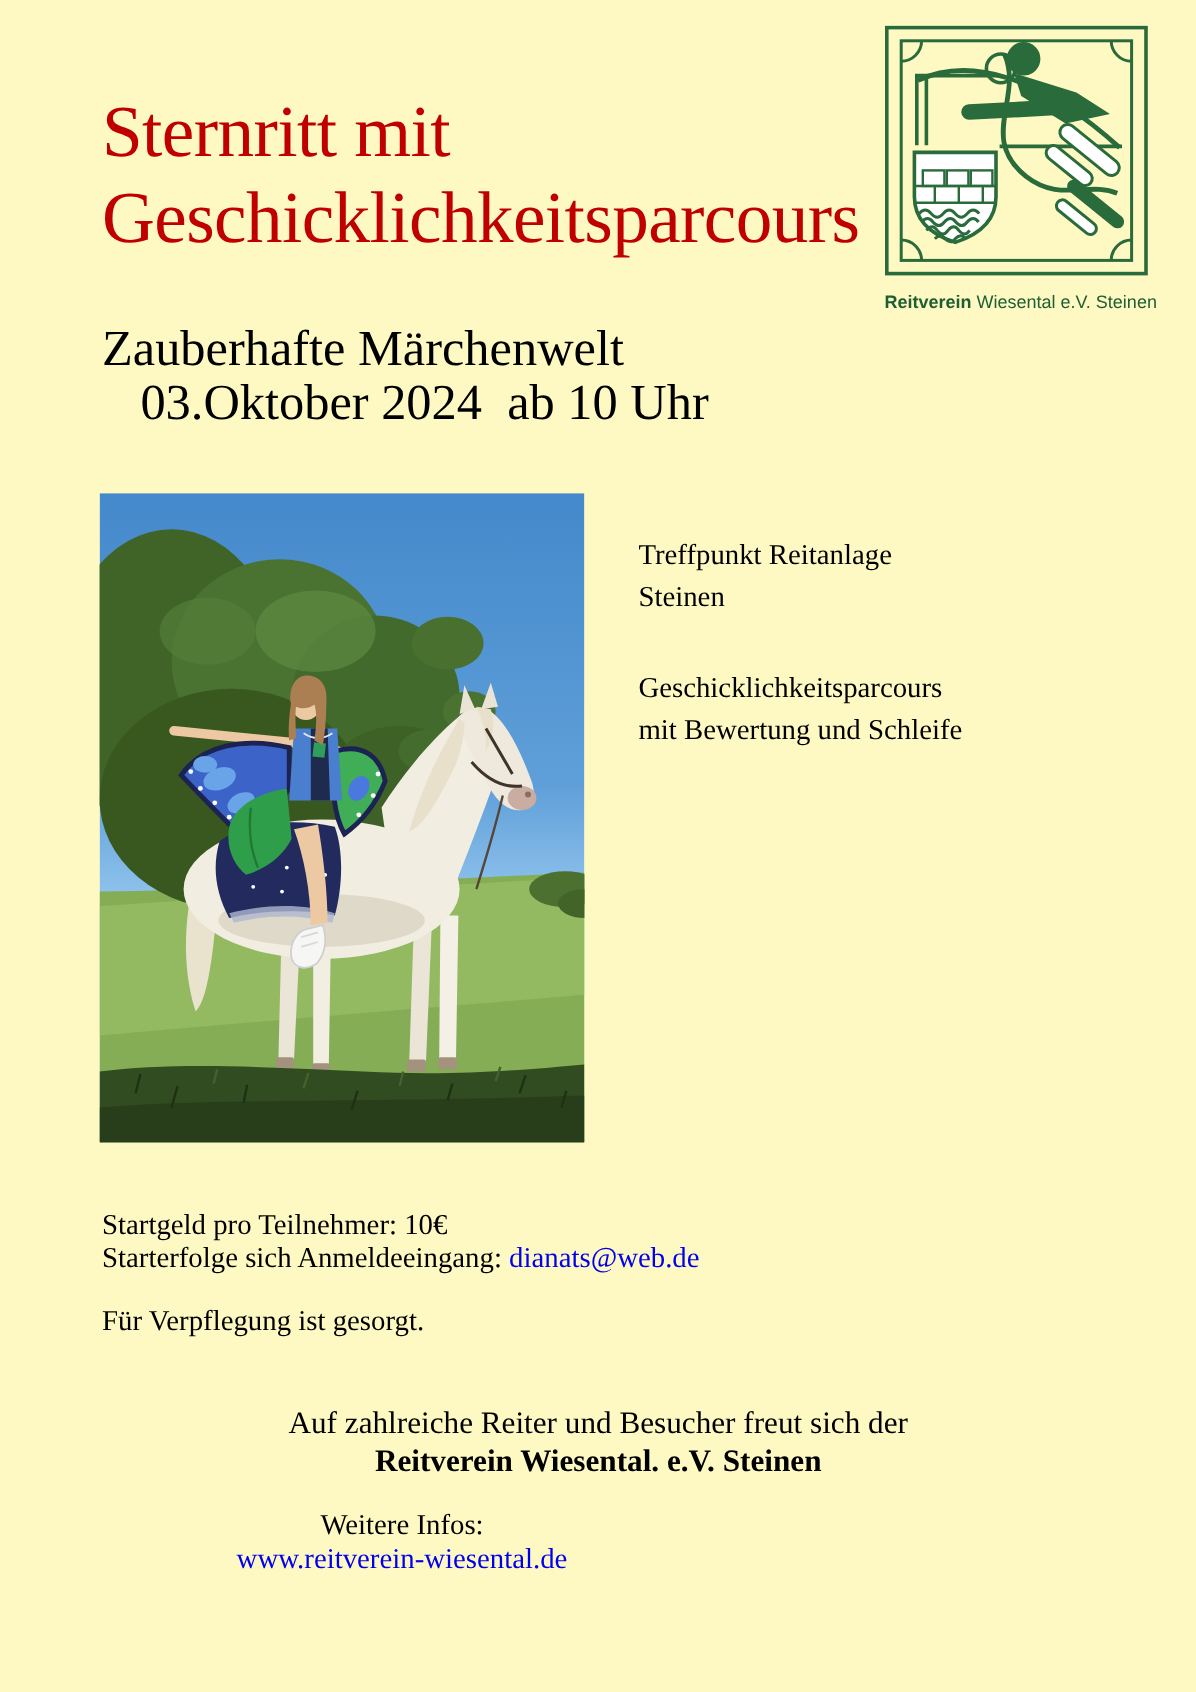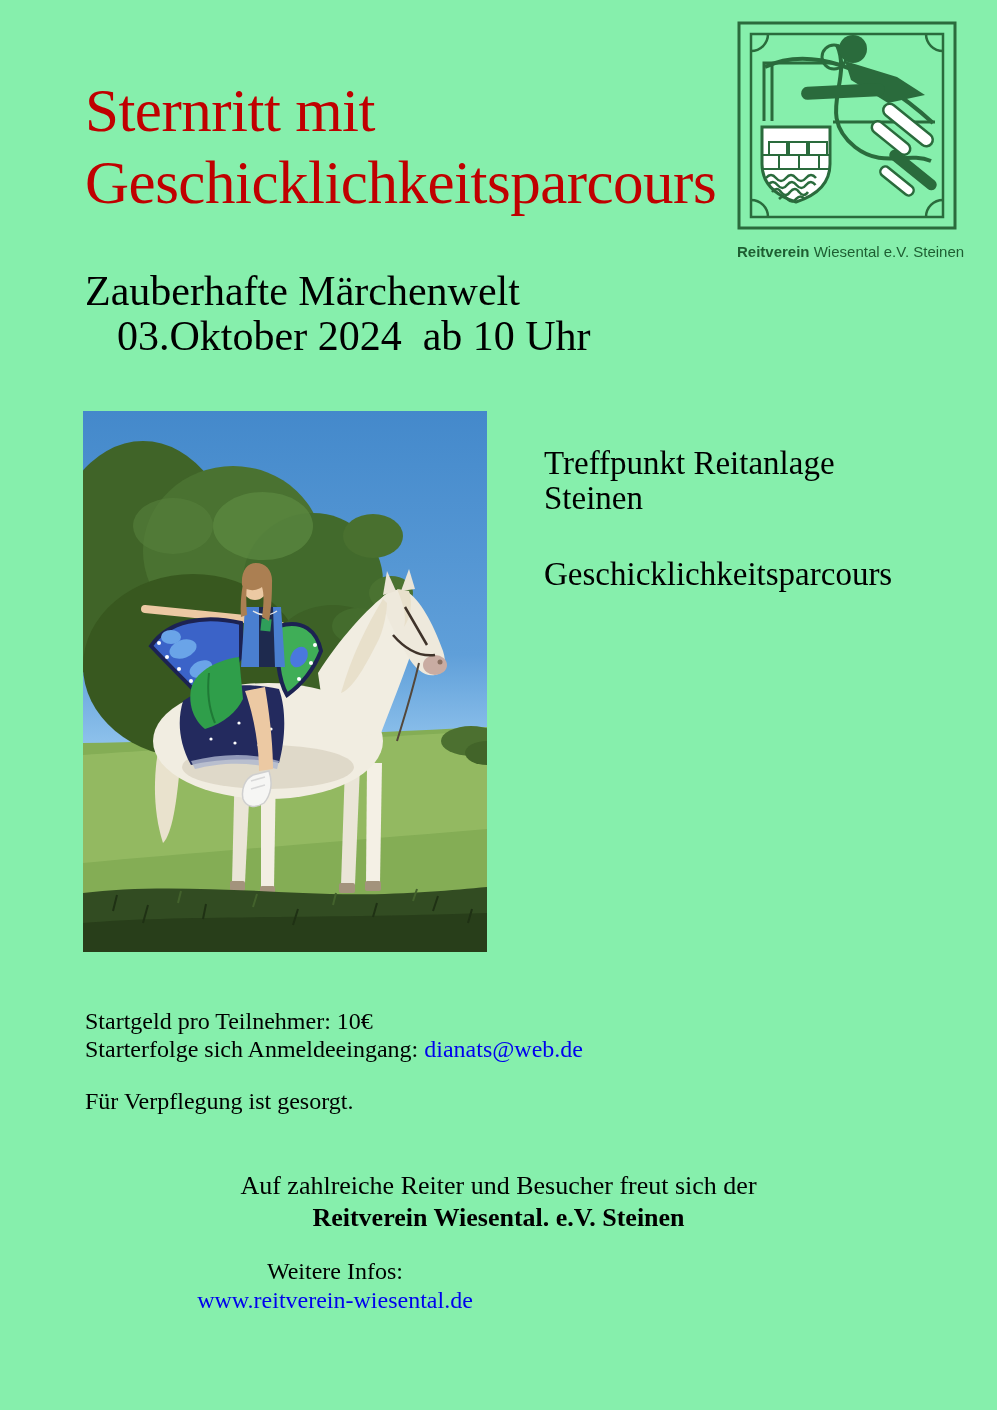--- a/index.html
+++ b/index.html
@@ -4,41 +4,41 @@
 <style>
   :root{
     --title-red:#c00000;
     --logo-green:#2a6b3c;
     --link-blue:#0000ee;
     --text-black:#000000;
   }
   *{margin:0;padding:0;box-sizing:border-box;}
   body{background:#fff;}
   .page{
-    position:relative;width:997px;height:1410px;background:#86efac;
+    position:relative;width:997px;height:1410px;background:#fef9c3;
     font-family:"Liberation Serif", serif;color:var(--text-black);
     overflow:hidden;
   }
   .abs{position:absolute;}
   .title{
     left:85px;top:75px;width:700px;
     font-size:61px;line-height:72px;font-weight:400;
     color:var(--title-red);letter-spacing:-0.5px;
   }
   .logo-wrap{left:737px;top:21px;width:179px;text-align:left;}
   .logo-caption{
     margin-top:8px;font-family:"Liberation Sans", sans-serif;
     font-size:15px;color:#1e5e32;white-space:nowrap;
   }
   .logo-caption b{font-weight:700;}
   .subtitle{left:85px;top:269px;width:700px;font-size:42px;line-height:45px;}
   .prewrap{white-space:pre-wrap;margin-left:32px;}
   .photo{left:83px;top:411px;width:404px;height:541px;}
   .photo svg{display:block;width:404px;height:541px;}
-  .details{left:544px;top:446px;width:420px;font-size:33px;line-height:35px;}
+  .details{left:532px;top:446px;width:420px;font-size:24px;line-height:35px;}
   .details .para2{margin-top:41px;}
   .info{left:85px;top:1007px;width:700px;font-size:24px;line-height:28px;}
   .catering{left:85px;top:1087px;width:700px;font-size:24px;line-height:28px;}
   .closing{left:85px;top:1170px;width:827px;text-align:center;font-size:26px;line-height:32px;}
   .closing .bold{font-weight:700;}
   .footer{left:85px;top:1257px;width:500px;font-size:24px;line-height:29px;text-align:center;}
   a.link{color:var(--link-blue);cursor:pointer;}
   
   .lg-s{stroke:var(--logo-green);fill:none;}
   .lg-f{fill:var(--logo-green);stroke:none;}
@@ -218,20 +218,21 @@
     </svg>
   </div>
 
   <div class="abs details">
     <div>
       <div>Treffpunkt Reitanlage</div>
       <div>Steinen</div>
     </div>
     <div class="para2">
       <div>Geschicklichkeitsparcours</div>
+      <div>mit Bewertung und Schleife</div>
     </div>
   </div>
 
   <div class="abs info">
     <div>Startgeld pro Teilnehmer: 10€</div>
     <div><span>Starterfolge sich Anmeldeeingang: </span><a class="link">dianats@web.de</a></div>
   </div>
 
   <div class="abs catering">Für Verpflegung ist gesorgt.</div>
 

